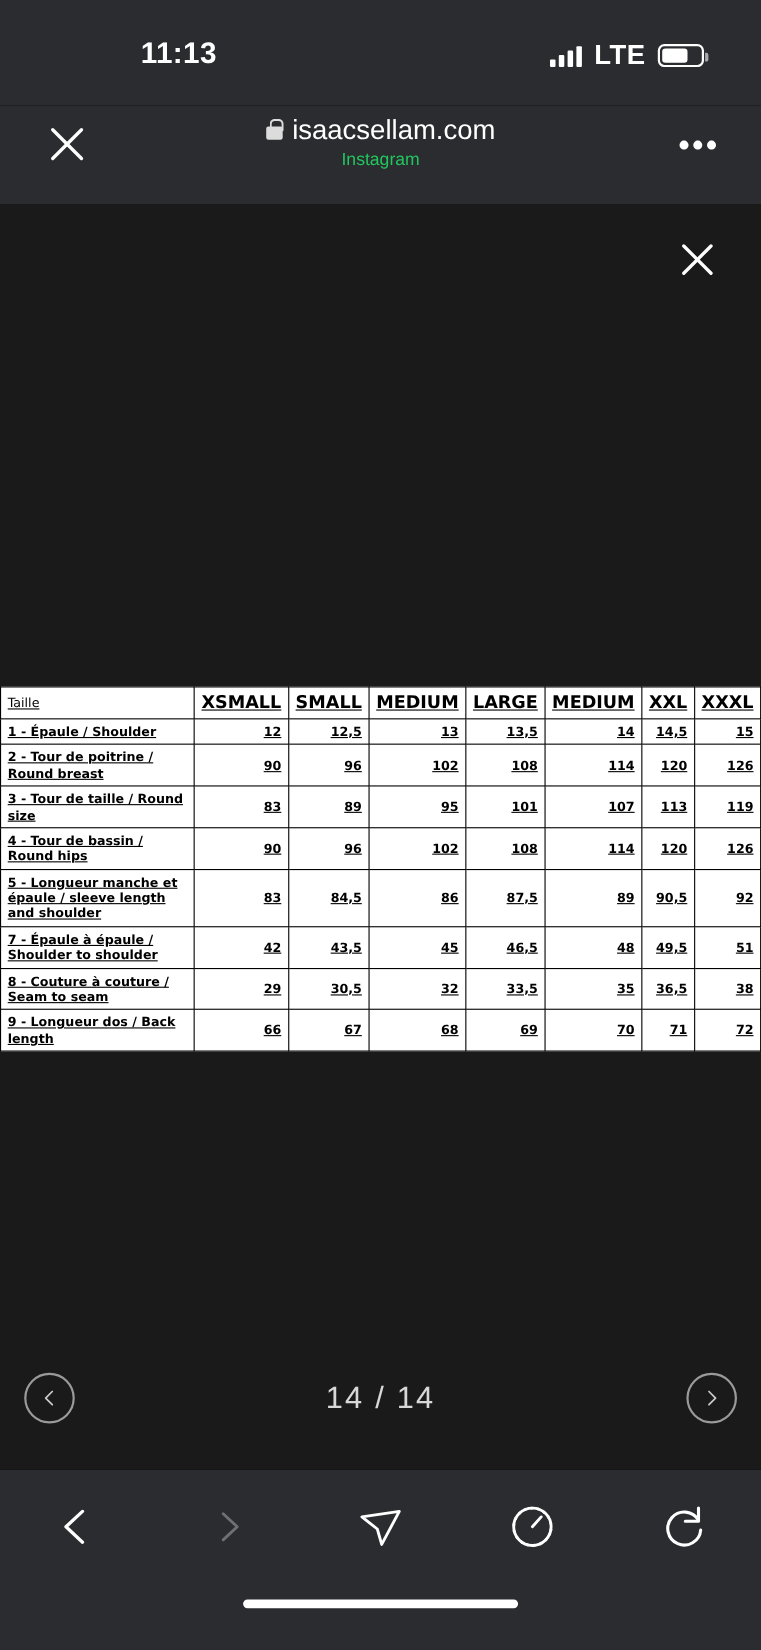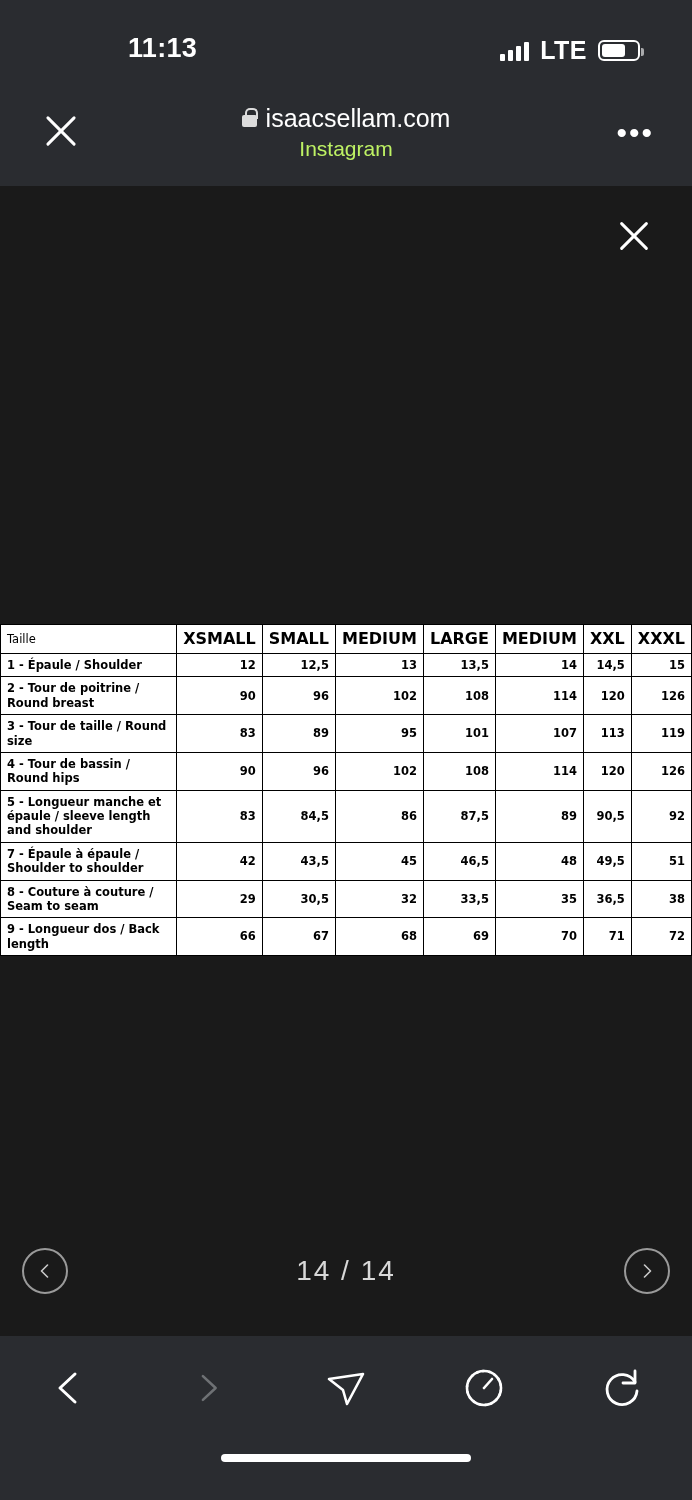--- a/index.html
+++ b/index.html
@@ -123,21 +123,21 @@
   .lock::before {
     content: "";
     position: absolute;
     left: 3px; top: -7px;
     width: 9px; height: 9px;
     border: 2.5px solid #dcdcdc;
     border-bottom: none;
     border-radius: 5px 5px 0 0;
   }
   .url-text { color: #fff; font-size: 25px; }
-  .site-sub { color: #bef264; font-size: 21px; margin-top: 4px; }
+  .site-sub { color: #22c55e; font-size: 16px; margin-top: 4px; }
   .dots {
     margin-top: 22px;
     color: #fff;
     font-size: 30px;
     letter-spacing: 2px;
     line-height: 1;
     cursor: pointer;
   }
 
   
@@ -163,20 +163,21 @@
   }
   .img-close::before { transform: translate(-50%,-50%) rotate(45deg); }
   .img-close::after  { transform: translate(-50%,-50%) rotate(-45deg); }
 
   
   .table-wrap {
     position: absolute;
     left: 0; right: 0;
     top: 438px;
     background: #a3a3a3;
+    text-decoration: underline;
   }
   table.sizes {
     width: 100%;
     border-collapse: collapse;
     font-family: "DejaVu Sans", sans-serif;
     font-size: 11.5px;
     color: #000;
     background: #fff;
   }
   table.sizes th, table.sizes td {

